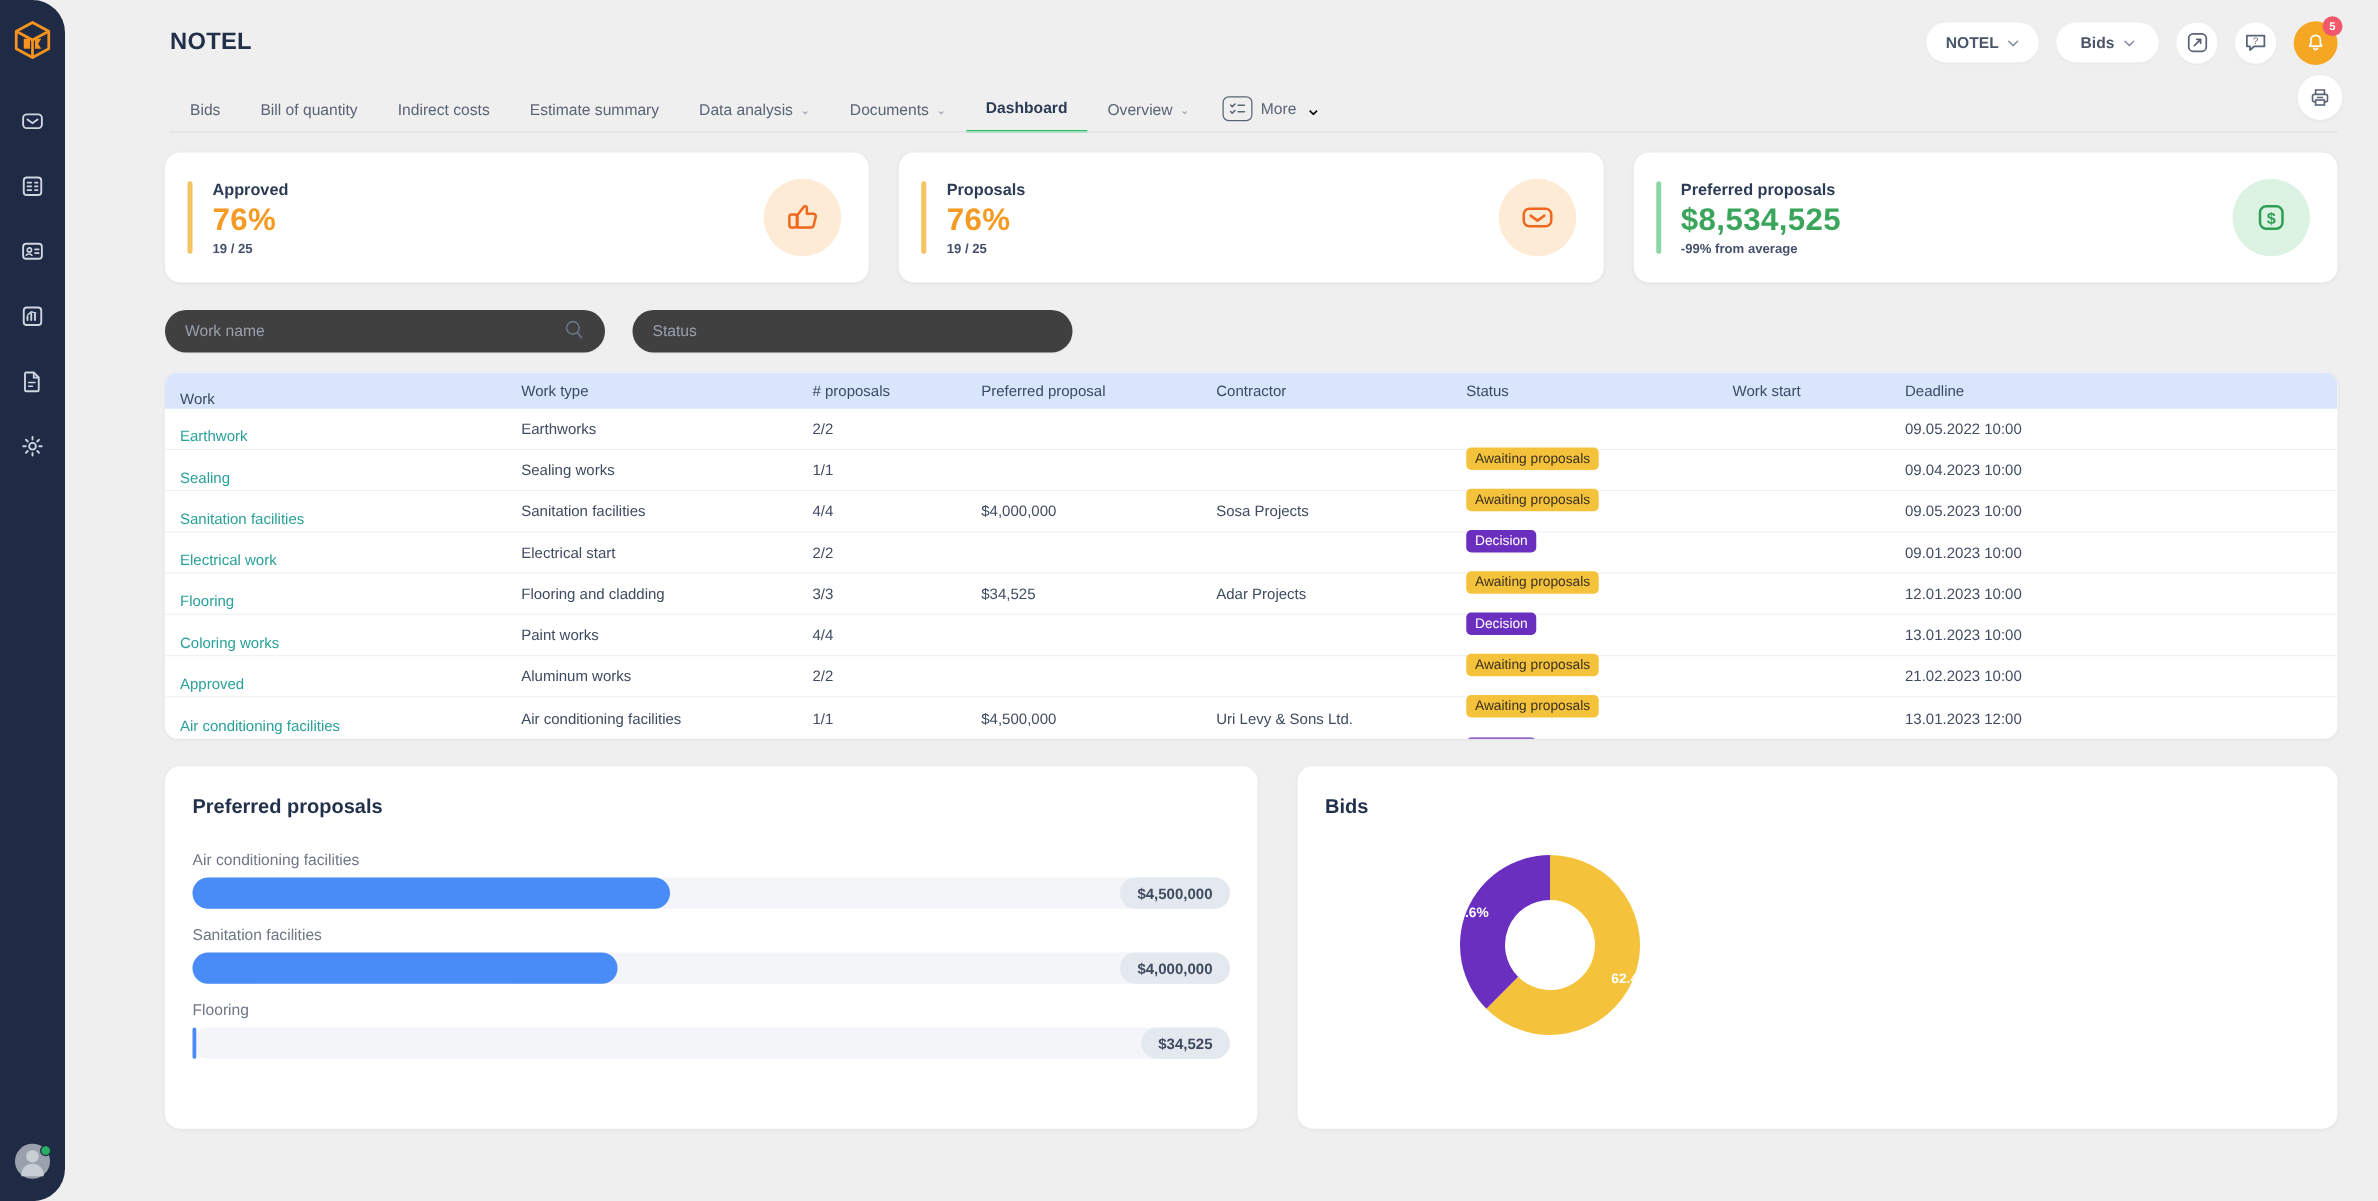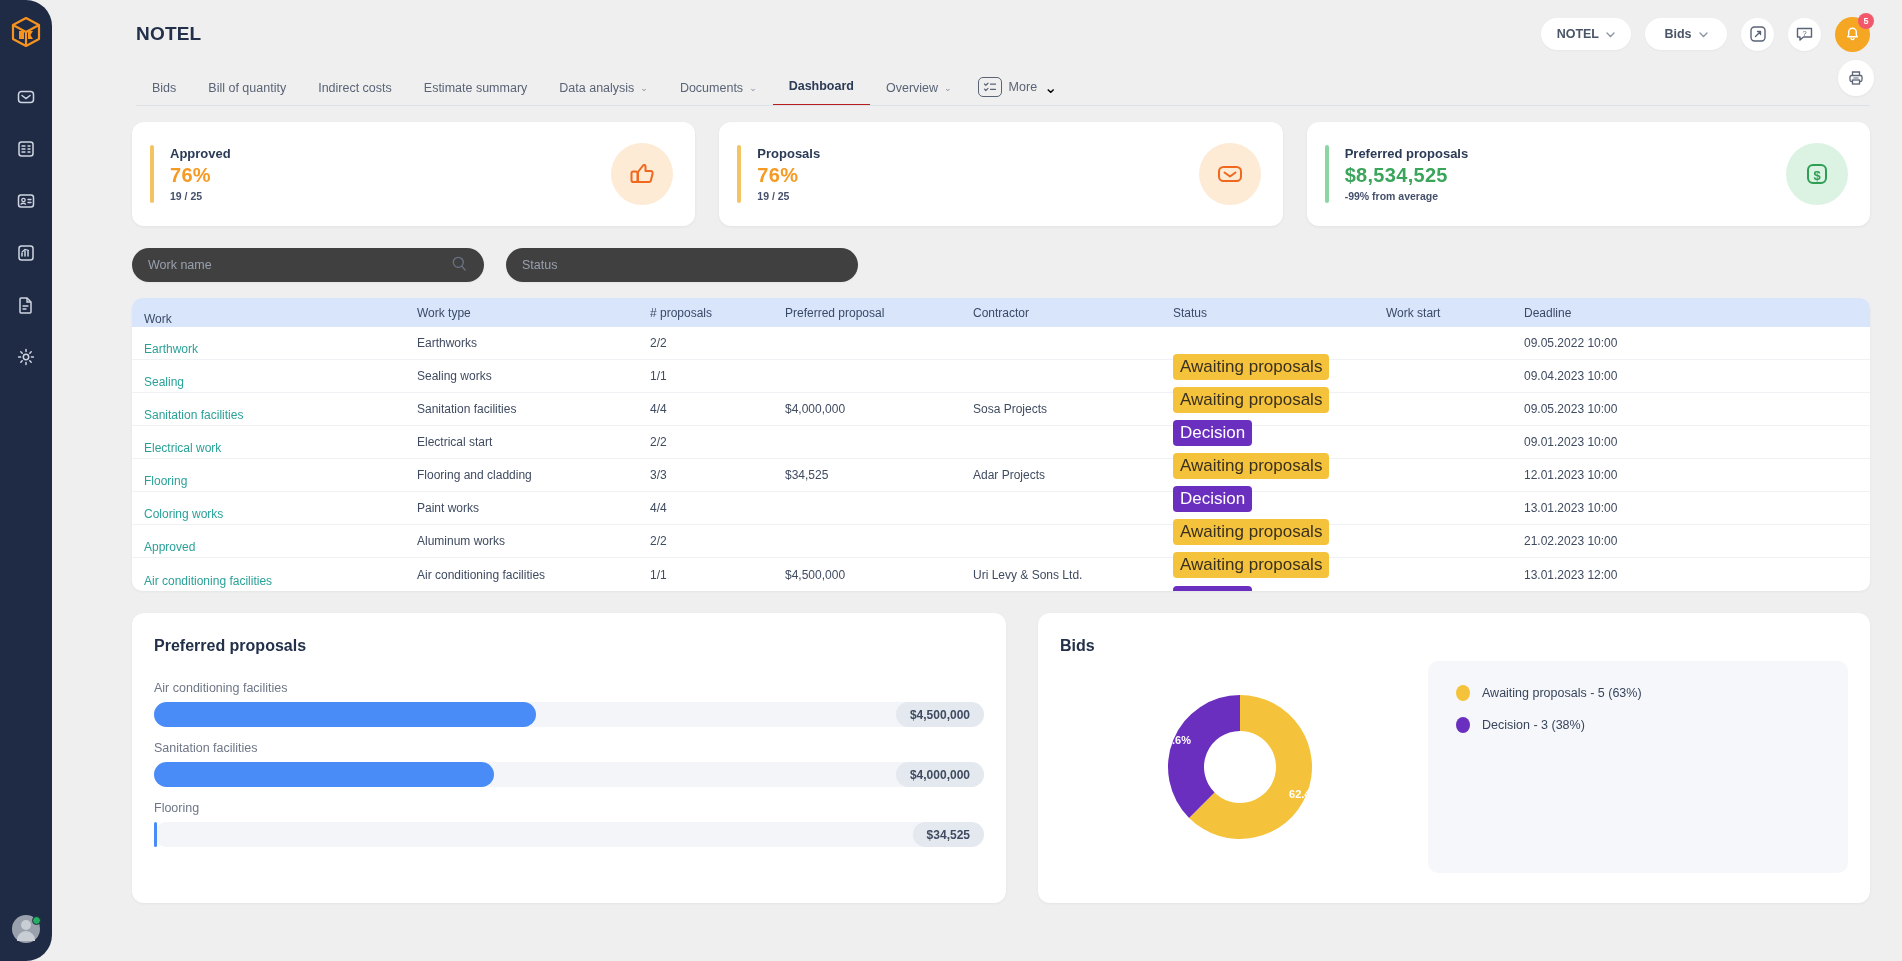--- a/index.html
+++ b/index.html
@@ -43,41 +43,41 @@
     font-size: 12.5px; color:#4A5568; font-weight:600; padding: 0 16px; cursor:pointer;
     box-shadow: 0 1px 2px rgba(0,0,0,.04);
   }
   .circ-btn { width:33px;height:33px;border-radius:50%;background:#fff;display:flex;align-items:center;justify-content:center;cursor:pointer;box-shadow:0 1px 2px rgba(0,0,0,.04);}
   .bell-btn { position:relative; width:35px;height:35px;border-radius:50%;background:#F5A623;display:flex;align-items:center;justify-content:center;cursor:pointer;}
   .badge { position:absolute; top:-4px; right:-4px; background:#F2586B; color:#fff; font-size:9px; font-weight:bold; width:16px;height:16px;border-radius:50%;display:flex;align-items:center;justify-content:center; }
 
   
   .tabrow { padding-left: 36px; display:flex; align-items:flex-end; gap: 0; position:relative; height: 38px; }
   .tab { font-size: 12.5px; color:#5A6476; padding: 0 16px 11px 16px; cursor:pointer; display:flex; align-items:center; gap:6px; white-space:nowrap; }
-  .tab.active { color:#2B3A55; font-weight:bold; border-bottom: 2px solid #b91c1c; }
+  .tab.active { color:#2B3A55; font-weight:bold; border-bottom: 2px solid #22c55e; }
   .tab .chev { font-size: 9px; color:#8A93A3; }
   .tabline { position:absolute; left:36px; right:32px; bottom:0; height:1px; background:#DDE1E8; }
   .more-box { display:flex; align-items:center; gap:7px; padding-bottom: 9px; margin-left: 10px; cursor:pointer;}
   .more-icon { width:24px;height:20px;border:1.4px solid #5A6476;border-radius:5px;display:flex;align-items:center;justify-content:center;}
 
   .printbtn { position:absolute; right:28px; top:60px; width:36px;height:36px;border-radius:50%;background:#fff;display:flex;align-items:center;justify-content:center;cursor:pointer;box-shadow:0 1px 3px rgba(0,0,0,.05); }
 
   
   .content { padding: 16px 32px 0 32px; }
 
   .kpi-row { display:flex; gap: 24px; }
   .kpi {
     flex:1; background:#fff; border-radius: 12px; height: 104px;
     display:flex; align-items:center; padding: 0 22px 0 0; position:relative;
     box-shadow: 0 1px 3px rgba(20,30,60,.06);
   }
   .kpi-accent { width:4px; height:58px; border-radius:3px; margin: 0 16px 0 18px; }
   .kpi-body { display:flex; flex-direction:column; justify-content:center; }
   .kpi-label { font-size: 13px; color:#2B3A55; font-weight:600; margin-bottom: 4px; }
-  .kpi-value { font-size: 20px; font-weight: bold; line-height: 1.08; letter-spacing:.3px; }
+  .kpi-value { font-size: 25px; font-weight: bold; line-height: 1.08; letter-spacing:.3px; }
   .kpi-sub { font-size: 10.5px; color:#45506B; font-weight:600; margin-top: 3px; }
   .kpi-icon { margin-left:auto; width:62px;height:62px;border-radius:50%;display:flex;align-items:center;justify-content:center; }
 
   
   .filters { display:flex; gap: 22px; margin-top: 22px; }
   .field {
     height: 34px; background:#404040; border-radius: 18px; display:flex; align-items:center;
     padding: 0 16px; font-size: 12.5px; color:#98A0AE; position:relative;
     box-shadow: 0 1px 2px rgba(0,0,0,.04);
   }
@@ -94,21 +94,21 @@
   .trow div { font-size: 12px; color:#3F4B60; }
   .c1 { width: 285px; padding-left: 12px; margin-top: 12px; }
   .c2 { width: 233px; }
   .c3 { width: 135px; }
   .c4 { width: 188px; }
   .c5 { width: 200px; }
   .c6 { width: 213px; }
   .c7 { width: 138px; }
   .c8 { flex:1; }
   .worklink { color: #2AA198; cursor:pointer; }
-  .chip { display:inline-block; font-size:17px; padding: 3px 7px; border-radius:4px; font-weight:500;margin-top:48px; }
+  .chip { display:inline-block; font-size:11px; padding: 3px 7px; border-radius:4px; font-weight:500;margin-top:48px; }
   .chip.await { background:#F5C33B; color:#3A3020; }
   .chip.decision { background:#6B2FBF; color:#fff; }
   .dl-red { color:#F2788A; }
   .dl-dark { color:#3F4B60; }
 
   
   .panels { display:flex; gap: 32px; margin-top: 22px; }
   .panel { background:#fff; border-radius: 12px; padding: 24px 22px 0 22px; box-shadow:0 1px 3px rgba(20,30,60,.05); }
   .panel.left { width: 874px; height: 290px; }
   .panel.right { flex:1; height: 290px; }
@@ -484,30 +484,20 @@
           <div class="panel-title">Bids</div>
           <div class="bids-body">
             <div class="donut-wrap">
               <svg width="190" height="190" viewBox="0 0 190 190" id="donut">
                   <path d="M95 23 A72 72 0 1 1 44.08831175456858 145.91168824543144 L69.54415587728428 120.45584412271572 A36 36 0 1 0 95 59 Z" fill="#F5C33B"></path>
                   <text x="159.67156727579007" y="125.78784026555628" text-anchor="middle" font-size="11" font-weight="bold" fill="#fff" font-family="Liberation Sans">62.4%</text>
                   <path d="M44.08831175456858 145.91168824543144 A72 72 0 0 1 94.99999999999999 23 L95 59 A36 36 0 0 0 69.54415587728428 120.45584412271572 Z" fill="#6B2FBF"></path>
                   <text x="30.328432724209918" y="72.21215973444376" text-anchor="middle" font-size="11" font-weight="bold" fill="#fff" font-family="Liberation Sans">37.6%</text>
                 </svg>
             </div>
-            <div class="legend-box" id="legend">
-                <div class="legend-item">
-                  <span class="legend-dot" style="background: rgb(245, 195, 59);"></span>
-                  <span class="legend-text">Awaiting proposals - 5 (63%)</span>
-                </div>
-                <div class="legend-item">
-                  <span class="legend-dot" style="background: rgb(107, 47, 191);"></span>
-                  <span class="legend-text">Decision - 3 (38%)</span>
-                </div>
-              </div>
           </div>
         </div>
 
       </div>
 
     </div>
   </div>
 </div>
 
 </body></html>

